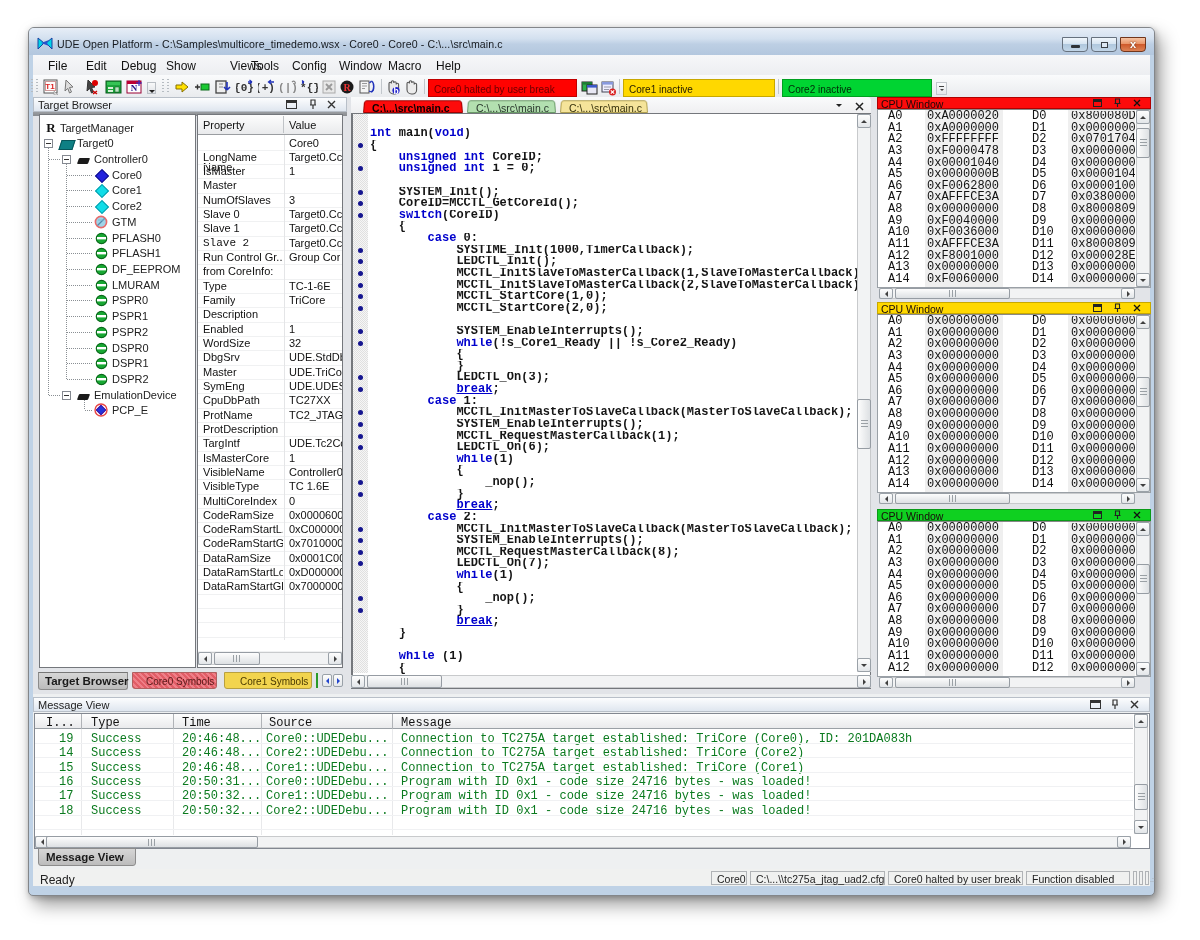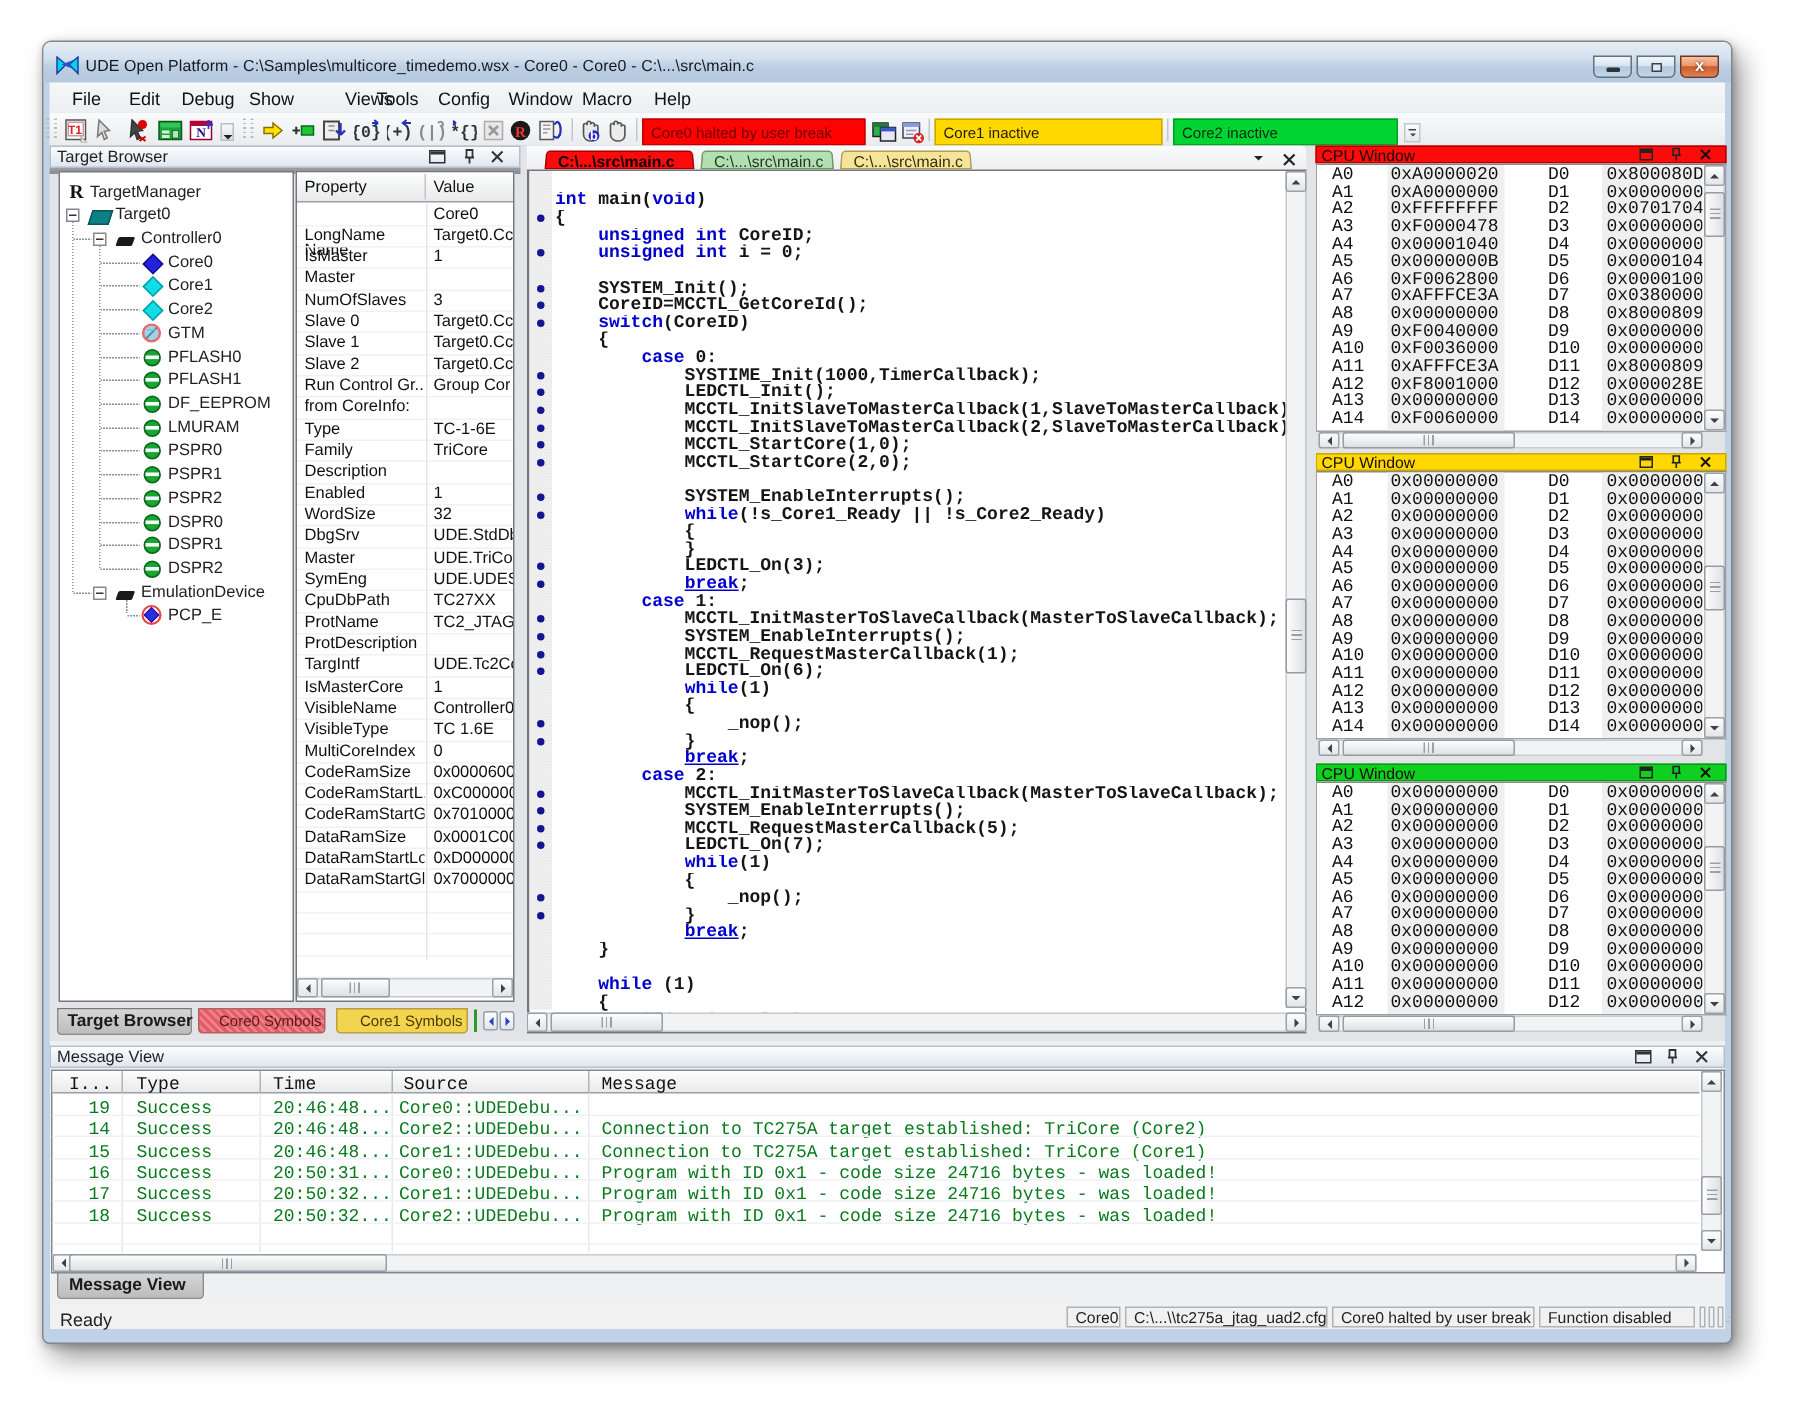--- a/index.html
+++ b/index.html
@@ -323,21 +323,21 @@
     <div style="position:absolute;left:198px;top:207px;width:144px;height:1px;background:#f0f1f2;"></div>
     <div style="position:absolute;left:203px;top:194px;white-space:pre;font-size:11px;color:#111;max-width:80px;overflow:hidden;">NumOfSlaves</div>
     <div style="position:absolute;left:289px;top:194px;white-space:pre;font-size:11px;color:#111;max-width:53px;overflow:hidden;">3</div>
     <div style="position:absolute;left:198px;top:221px;width:144px;height:1px;background:#f0f1f2;"></div>
     <div style="position:absolute;left:203px;top:208px;white-space:pre;font-size:11px;color:#111;max-width:80px;overflow:hidden;">Slave 0</div>
     <div style="position:absolute;left:289px;top:208px;white-space:pre;font-size:11px;color:#111;max-width:53px;overflow:hidden;">Target0.Cc</div>
     <div style="position:absolute;left:198px;top:236px;width:144px;height:1px;background:#f0f1f2;"></div>
     <div style="position:absolute;left:203px;top:222px;white-space:pre;font-size:11px;color:#111;max-width:80px;overflow:hidden;">Slave 1</div>
     <div style="position:absolute;left:289px;top:222px;white-space:pre;font-size:11px;color:#111;max-width:53px;overflow:hidden;">Target0.Cc</div>
     <div style="position:absolute;left:198px;top:250px;width:144px;height:1px;background:#f0f1f2;"></div>
-    <div style="position:absolute;left:203px;top:237px;white-space:pre;font-size:11px;color:#111;max-width:80px;overflow:hidden;">Slave 2</div>
+    <div style="position:absolute;left:203px;top:237px;white-space:pre;font-size:11px;color:#111;max-width:80px;overflow:hidden;font-family:Liberation Mono, monospace;">Slave 2</div>
     <div style="position:absolute;left:289px;top:237px;white-space:pre;font-size:11px;color:#111;max-width:53px;overflow:hidden;">Target0.Cc</div>
     <div style="position:absolute;left:198px;top:264px;width:144px;height:1px;background:#f0f1f2;"></div>
     <div style="position:absolute;left:203px;top:251px;white-space:pre;font-size:11px;color:#111;max-width:80px;overflow:hidden;">Run Control Gr...</div>
     <div style="position:absolute;left:289px;top:251px;white-space:pre;font-size:11px;color:#111;max-width:53px;overflow:hidden;">Group Cor</div>
     <div style="position:absolute;left:198px;top:279px;width:144px;height:1px;background:#f0f1f2;"></div>
     <div style="position:absolute;left:203px;top:265px;white-space:pre;font-size:11px;color:#111;max-width:80px;overflow:hidden;">from CoreInfo:</div>
     <div style="position:absolute;left:198px;top:293px;width:144px;height:1px;background:#f0f1f2;"></div>
     <div style="position:absolute;left:203px;top:280px;white-space:pre;font-size:11px;color:#111;max-width:80px;overflow:hidden;">Type</div>
     <div style="position:absolute;left:289px;top:280px;white-space:pre;font-size:11px;color:#111;max-width:53px;overflow:hidden;">TC-1-6E</div>
     <div style="position:absolute;left:198px;top:307px;width:144px;height:1px;background:#f0f1f2;"></div>
@@ -495,21 +495,21 @@
       <div style="position:absolute;left:0;top:477.0px;height:11.62px;width:488px;overflow:hidden;white-space:pre;font-family:'Liberation Mono',monospace;font-size:12px;line-height:11.62px;color:#151515;font-weight:bold;">                _nop();</div>
       <div style="position:absolute;left:-12px;top:480.0px;width:5px;height:5px;border-radius:50%;background:#15158f;"></div>
       <div style="position:absolute;left:0;top:488.6px;height:11.62px;width:488px;overflow:hidden;white-space:pre;font-family:'Liberation Mono',monospace;font-size:12px;line-height:11.62px;color:#151515;font-weight:bold;">            }</div>
       <div style="position:absolute;left:-12px;top:491.6px;width:5px;height:5px;border-radius:50%;background:#15158f;"></div>
       <div style="position:absolute;left:0;top:500.2px;height:11.62px;width:488px;overflow:hidden;white-space:pre;font-family:'Liberation Mono',monospace;font-size:12px;line-height:11.62px;color:#151515;font-weight:bold;">            <span class="k" style="text-decoration:underline;">break</span>;</div>
       <div style="position:absolute;left:0;top:511.9px;height:11.62px;width:488px;overflow:hidden;white-space:pre;font-family:'Liberation Mono',monospace;font-size:12px;line-height:11.62px;color:#151515;font-weight:bold;">        <span class="k">case</span> 2:</div>
       <div style="position:absolute;left:0;top:523.5px;height:11.62px;width:488px;overflow:hidden;white-space:pre;font-family:'Liberation Mono',monospace;font-size:12px;line-height:11.62px;color:#151515;font-weight:bold;">            MCCTL_InitMasterToSlaveCallback(MasterToSlaveCallback);</div>
       <div style="position:absolute;left:-12px;top:526.5px;width:5px;height:5px;border-radius:50%;background:#15158f;"></div>
       <div style="position:absolute;left:0;top:535.1px;height:11.62px;width:488px;overflow:hidden;white-space:pre;font-family:'Liberation Mono',monospace;font-size:12px;line-height:11.62px;color:#151515;font-weight:bold;">            SYSTEM_EnableInterrupts();</div>
       <div style="position:absolute;left:-12px;top:538.1px;width:5px;height:5px;border-radius:50%;background:#15158f;"></div>
-      <div style="position:absolute;left:0;top:546.7px;height:11.62px;width:488px;overflow:hidden;white-space:pre;font-family:'Liberation Mono',monospace;font-size:12px;line-height:11.62px;color:#151515;font-weight:bold;">            MCCTL_RequestMasterCallback(5);</div>
+      <div style="position:absolute;left:0;top:546.7px;height:11.62px;width:488px;overflow:hidden;white-space:pre;font-family:'Liberation Mono',monospace;font-size:12px;line-height:11.62px;color:#151515;font-weight:bold;">            MCCTL_RequestMasterCallback(8);</div>
       <div style="position:absolute;left:-12px;top:549.7px;width:5px;height:5px;border-radius:50%;background:#15158f;"></div>
       <div style="position:absolute;left:0;top:558.3px;height:11.62px;width:488px;overflow:hidden;white-space:pre;font-family:'Liberation Mono',monospace;font-size:12px;line-height:11.62px;color:#151515;font-weight:bold;">            LEDCTL_On(7);</div>
       <div style="position:absolute;left:-12px;top:561.3px;width:5px;height:5px;border-radius:50%;background:#15158f;"></div>
       <div style="position:absolute;left:0;top:570.0px;height:11.62px;width:488px;overflow:hidden;white-space:pre;font-family:'Liberation Mono',monospace;font-size:12px;line-height:11.62px;color:#151515;font-weight:bold;">            <span class="k">while</span>(1)</div>
       <div style="position:absolute;left:0;top:581.6px;height:11.62px;width:488px;overflow:hidden;white-space:pre;font-family:'Liberation Mono',monospace;font-size:12px;line-height:11.62px;color:#151515;font-weight:bold;">            {</div>
       <div style="position:absolute;left:0;top:593.2px;height:11.62px;width:488px;overflow:hidden;white-space:pre;font-family:'Liberation Mono',monospace;font-size:12px;line-height:11.62px;color:#151515;font-weight:bold;">                _nop();</div>
       <div style="position:absolute;left:-12px;top:596.2px;width:5px;height:5px;border-radius:50%;background:#15158f;"></div>
       <div style="position:absolute;left:0;top:604.8px;height:11.62px;width:488px;overflow:hidden;white-space:pre;font-family:'Liberation Mono',monospace;font-size:12px;line-height:11.62px;color:#151515;font-weight:bold;">            }</div>
       <div style="position:absolute;left:-12px;top:607.8px;width:5px;height:5px;border-radius:50%;background:#15158f;"></div>
       <div style="position:absolute;left:0;top:616.4px;height:11.62px;width:488px;overflow:hidden;white-space:pre;font-family:'Liberation Mono',monospace;font-size:12px;line-height:11.62px;color:#151515;font-weight:bold;">            <span class="k" style="text-decoration:underline;">break</span>;</div>
@@ -849,20 +849,21 @@
     <div style="position:absolute;left:173px;top:714px;width:1px;height:15px;background:#b0b3b7;"></div>
     <div style="position:absolute;left:173px;top:729px;width:1px;height:106px;background:#e8e9eb;"></div>
     <div style="position:absolute;left:261px;top:714px;width:1px;height:15px;background:#b0b3b7;"></div>
     <div style="position:absolute;left:261px;top:729px;width:1px;height:106px;background:#e8e9eb;"></div>
     <div style="position:absolute;left:392px;top:714px;width:1px;height:15px;background:#b0b3b7;"></div>
     <div style="position:absolute;left:392px;top:729px;width:1px;height:106px;background:#e8e9eb;"></div>
     <div style="font-family:'Liberation Mono',monospace;font-size:12px;color:#0a7a1e;position:absolute;top:732px;white-space:pre;left:59px;">19</div>
     <div style="font-family:'Liberation Mono',monospace;font-size:12px;color:#0a7a1e;position:absolute;top:732px;white-space:pre;left:91px;">Success</div>
     <div style="font-family:'Liberation Mono',monospace;font-size:12px;color:#0a7a1e;position:absolute;top:732px;white-space:pre;left:182px;">20:46:48...</div>
     <div style="font-family:'Liberation Mono',monospace;font-size:12px;color:#0a7a1e;position:absolute;top:732px;white-space:pre;left:266px;">Core0::UDEDebu...</div>
+    <div style="font-family:'Liberation Mono',monospace;font-size:12px;color:#0a7a1e;position:absolute;top:732px;white-space:pre;left:401px;">Connection to TC275A target established: TriCore (Core0), ID: 201DA083h</div>
     <div style="font-family:'Liberation Mono',monospace;font-size:12px;color:#0a7a1e;position:absolute;top:746px;white-space:pre;left:59px;">14</div>
     <div style="font-family:'Liberation Mono',monospace;font-size:12px;color:#0a7a1e;position:absolute;top:746px;white-space:pre;left:91px;">Success</div>
     <div style="font-family:'Liberation Mono',monospace;font-size:12px;color:#0a7a1e;position:absolute;top:746px;white-space:pre;left:182px;">20:46:48...</div>
     <div style="font-family:'Liberation Mono',monospace;font-size:12px;color:#0a7a1e;position:absolute;top:746px;white-space:pre;left:266px;">Core2::UDEDebu...</div>
     <div style="font-family:'Liberation Mono',monospace;font-size:12px;color:#0a7a1e;position:absolute;top:746px;white-space:pre;left:401px;">Connection to TC275A target established: TriCore (Core2)</div>
     <div style="font-family:'Liberation Mono',monospace;font-size:12px;color:#0a7a1e;position:absolute;top:761px;white-space:pre;left:59px;">15</div>
     <div style="font-family:'Liberation Mono',monospace;font-size:12px;color:#0a7a1e;position:absolute;top:761px;white-space:pre;left:91px;">Success</div>
     <div style="font-family:'Liberation Mono',monospace;font-size:12px;color:#0a7a1e;position:absolute;top:761px;white-space:pre;left:182px;">20:46:48...</div>
     <div style="font-family:'Liberation Mono',monospace;font-size:12px;color:#0a7a1e;position:absolute;top:761px;white-space:pre;left:266px;">Core1::UDEDebu...</div>
     <div style="font-family:'Liberation Mono',monospace;font-size:12px;color:#0a7a1e;position:absolute;top:761px;white-space:pre;left:401px;">Connection to TC275A target established: TriCore (Core1)</div>

